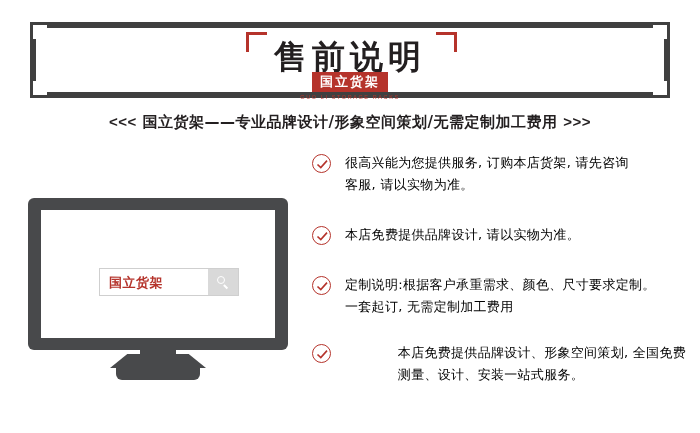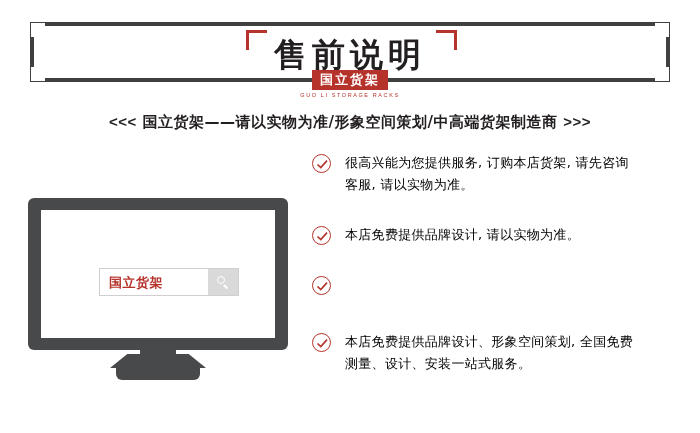--- a/index.html
+++ b/index.html
@@ -19,22 +19,22 @@
     height: 433px;
     background: #ffffff;
   }
 
   
   .banner {
     position: absolute;
     left: 30px;
     top: 22px;
     width: 640px;
-    height: 60px;
-    border: 4px solid #404040;
+    height: 76px;
+    border: 6px solid #404040;
     box-sizing: border-box;
   }
   .banner-inner {
     position: absolute;
     left: 0;
     top: 0;
     width: 100%;
     height: 100%;
   }
   
@@ -277,21 +277,21 @@
     font-family: "DejaVu Sans", sans-serif;
     font-size: 13px;
     line-height: 22px;
     color: #000000;
     letter-spacing: 0.3px;
   }
   .bullet-text .line2 { display: block; }
   .b1 { margin-top: 0; }
   .b2 { margin-top: 28px; }
   .b3 { margin-top: 28px; }
-  .b4 { margin-top: 36px; }
+  .b4 { margin-top: 24px; justify-content: space-between; }
 </style>
 </head>
 <body>
 
 <div class="page">
 
   <div class="banner">
     <div class="banner-inner">
       <span class="notch tl"></span>
       <span class="notch tr"></span>
@@ -306,21 +306,21 @@
 
       <div class="logo-row">
         <span class="logo-badge">国立货架</span>
         <span class="logo-sub">GUO LI STORAGE RACKS</span>
       </div>
     </div>
   </div>
 
   <div class="subhead">
     <span class="arrows">&lt;&lt;&lt;</span>
-    <span>国立货架——请以实物为准/形象空间策划/中高端货架制造商</span>
+    <span>国立货架——专业品牌设计/形象空间策划/无需定制加工费用</span>
     <span class="arrows">&gt;&gt;&gt;</span>
   </div>
 
   <div class="monitor">
     <div class="monitor-frame">
       <div class="monitor-screen">
         <div class="searchbox">
           <span class="search-input-text" title="国立货架">国立货架</span>
           <div class="search-btn">
             <span class="mag-glass">
@@ -359,20 +359,24 @@
         <span>本店免费提供品牌设计, 请以实物为准。</span>
       </span>
     </div>
 
     <div class="bullet b3">
       <span class="check-circle">
         <svg width="13" height="13" viewBox="0 0 13 13">
           <polyline points="1.5,6.5 4.8,9.6 11,2.6" fill="none" stroke="#b5332b" stroke-width="1.6"></polyline>
         </svg>
       </span>
+      <span class="bullet-text">
+        <span>定制说明:根据客户承重需求、颜色、尺寸要求定制。</span>
+        <span class="line2">一套起订, 无需定制加工费用</span>
+      </span>
     </div>
 
     <div class="bullet b4">
       <span class="check-circle">
         <svg width="13" height="13" viewBox="0 0 13 13">
           <polyline points="1.5,6.5 4.8,9.6 11,2.6" fill="none" stroke="#b5332b" stroke-width="1.6"></polyline>
         </svg>
       </span>
       <span class="bullet-text">
         <span>本店免费提供品牌设计、形象空间策划, 全国免费</span>

